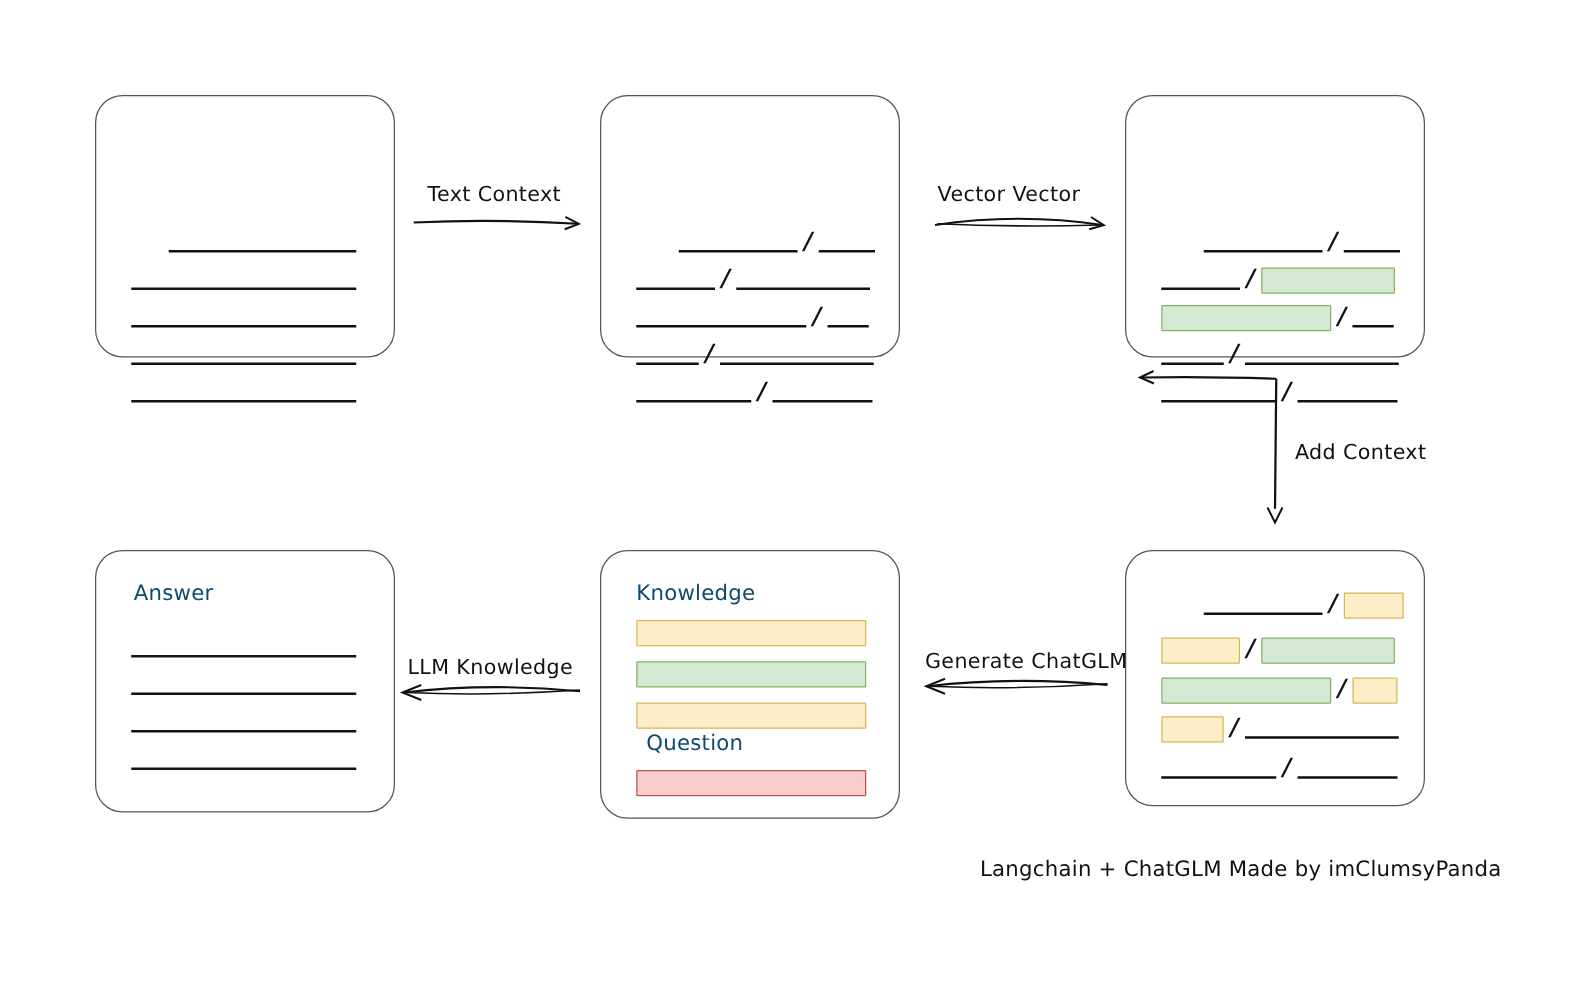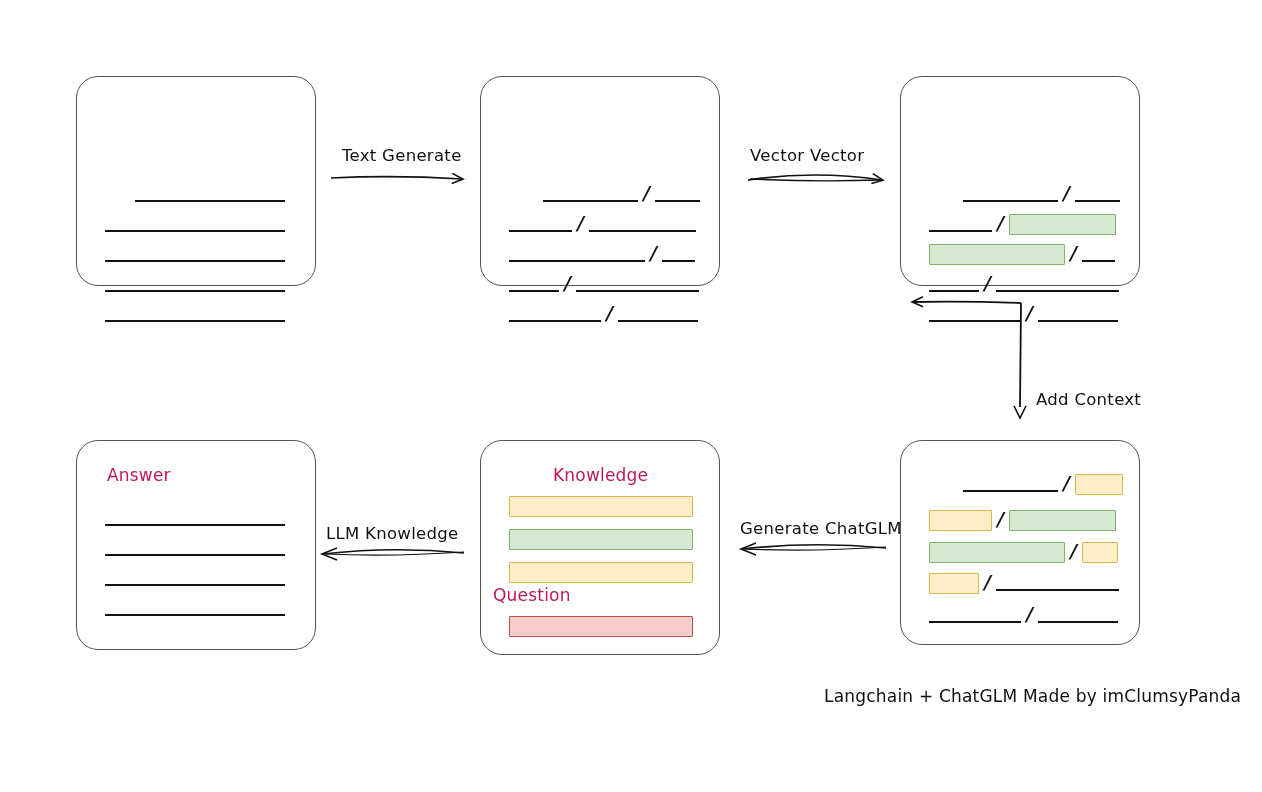--- a/index.html
+++ b/index.html
@@ -60,21 +60,21 @@
     font-size: 19px;
     color: #111;
     line-height: 1;
     padding: 0 5px;
     transform: translateY(-1px);
   }
   .node-label {
     position: absolute;
     font-family: "DejaVu Sans", sans-serif;
     font-size: 17px;
-    color: #be185d;
+    color: #0c4a6e;
     letter-spacing: 0.2px;
     white-space: nowrap;
   }
   .edge-label {
     position: absolute;
     font-family: "DejaVu Sans", sans-serif;
     font-size: 16.5px;
     color: #111111;
     white-space: nowrap;
     letter-spacing: 0.3px;
@@ -239,61 +239,61 @@
       </div>
       <div class="row" style="left:28px; top:163px;">
         <div class="seg-line" style="width:92px;"></div>
         <div class="slash">/</div>
         <div class="seg-line" style="width:80px;"></div>
       </div>
     </div>
   </div>
 
   <div class="node" style="left:480px; top:440px; width:240px; height:215px;">
-    <div class="node-label" style="left:28px; top:24px;margin-left:44px;">Knowledge</div>
+    <div class="node-label" style="left:28px; top:24px;">Knowledge</div>
     <div class="rows">
       <div class="row" style="left:28px; top:54px;">
         <div class="seg-box yellow" style="width:184px;"></div>
       </div>
       <div class="row" style="left:28px; top:87px;">
         <div class="seg-box green" style="width:184px;"></div>
       </div>
       <div class="row" style="left:28px; top:120px;">
         <div class="seg-box yellow" style="width:184px;"></div>
       </div>
       <div class="row" style="left:28px; top:174px;">
         <div class="seg-box red" style="width:184px;"></div>
       </div>
     </div>
-    <div class="node-label" style="left:12px; top:144px;">Question</div>
+    <div class="node-label" style="left:36px; top:144px;">Question</div>
   </div>
 
   <div class="node" style="left:76px; top:440px; width:240px; height:210px;">
     <div class="node-label" style="left:30px; top:24px;">Answer</div>
     <div class="rows">
       <div class="row" style="left:28px; top:66px;">
         <div class="seg-line" style="width:180px;"></div>
       </div>
       <div class="row" style="left:28px; top:96px;">
         <div class="seg-line" style="width:180px;"></div>
       </div>
       <div class="row" style="left:28px; top:126px;">
         <div class="seg-line" style="width:180px;"></div>
       </div>
       <div class="row" style="left:28px; top:156px;">
         <div class="seg-line" style="width:180px;"></div>
       </div>
     </div>
   </div>
 
-  <div class="edge-label" style="left:342px; top:146px;">Text Generate</div>
+  <div class="edge-label" style="left:342px; top:146px;">Text Context</div>
 
   <div class="edge-label" style="left:750px; top:146px;">Vector Vector</div>
 
-  <div class="edge-label" style="left:1036px; top:352px;margin-top:38px;">Add Context</div>
+  <div class="edge-label" style="left:1036px; top:352px;">Add Context</div>
 
   <div class="edge-label" style="left:740px; top:519px;">Generate ChatGLM</div>
 
   <div class="edge-label" style="left:326px; top:524px;">LLM Knowledge</div>
 
-  <div class="footer" style="left:824px; top:686px;">Langchain + ChatGLM Made by imClumsyPanda</div>
+  <div class="footer" style="left:784px; top:686px;">Langchain + ChatGLM Made by imClumsyPanda</div>
 
 </div>
 
 </body></html>

